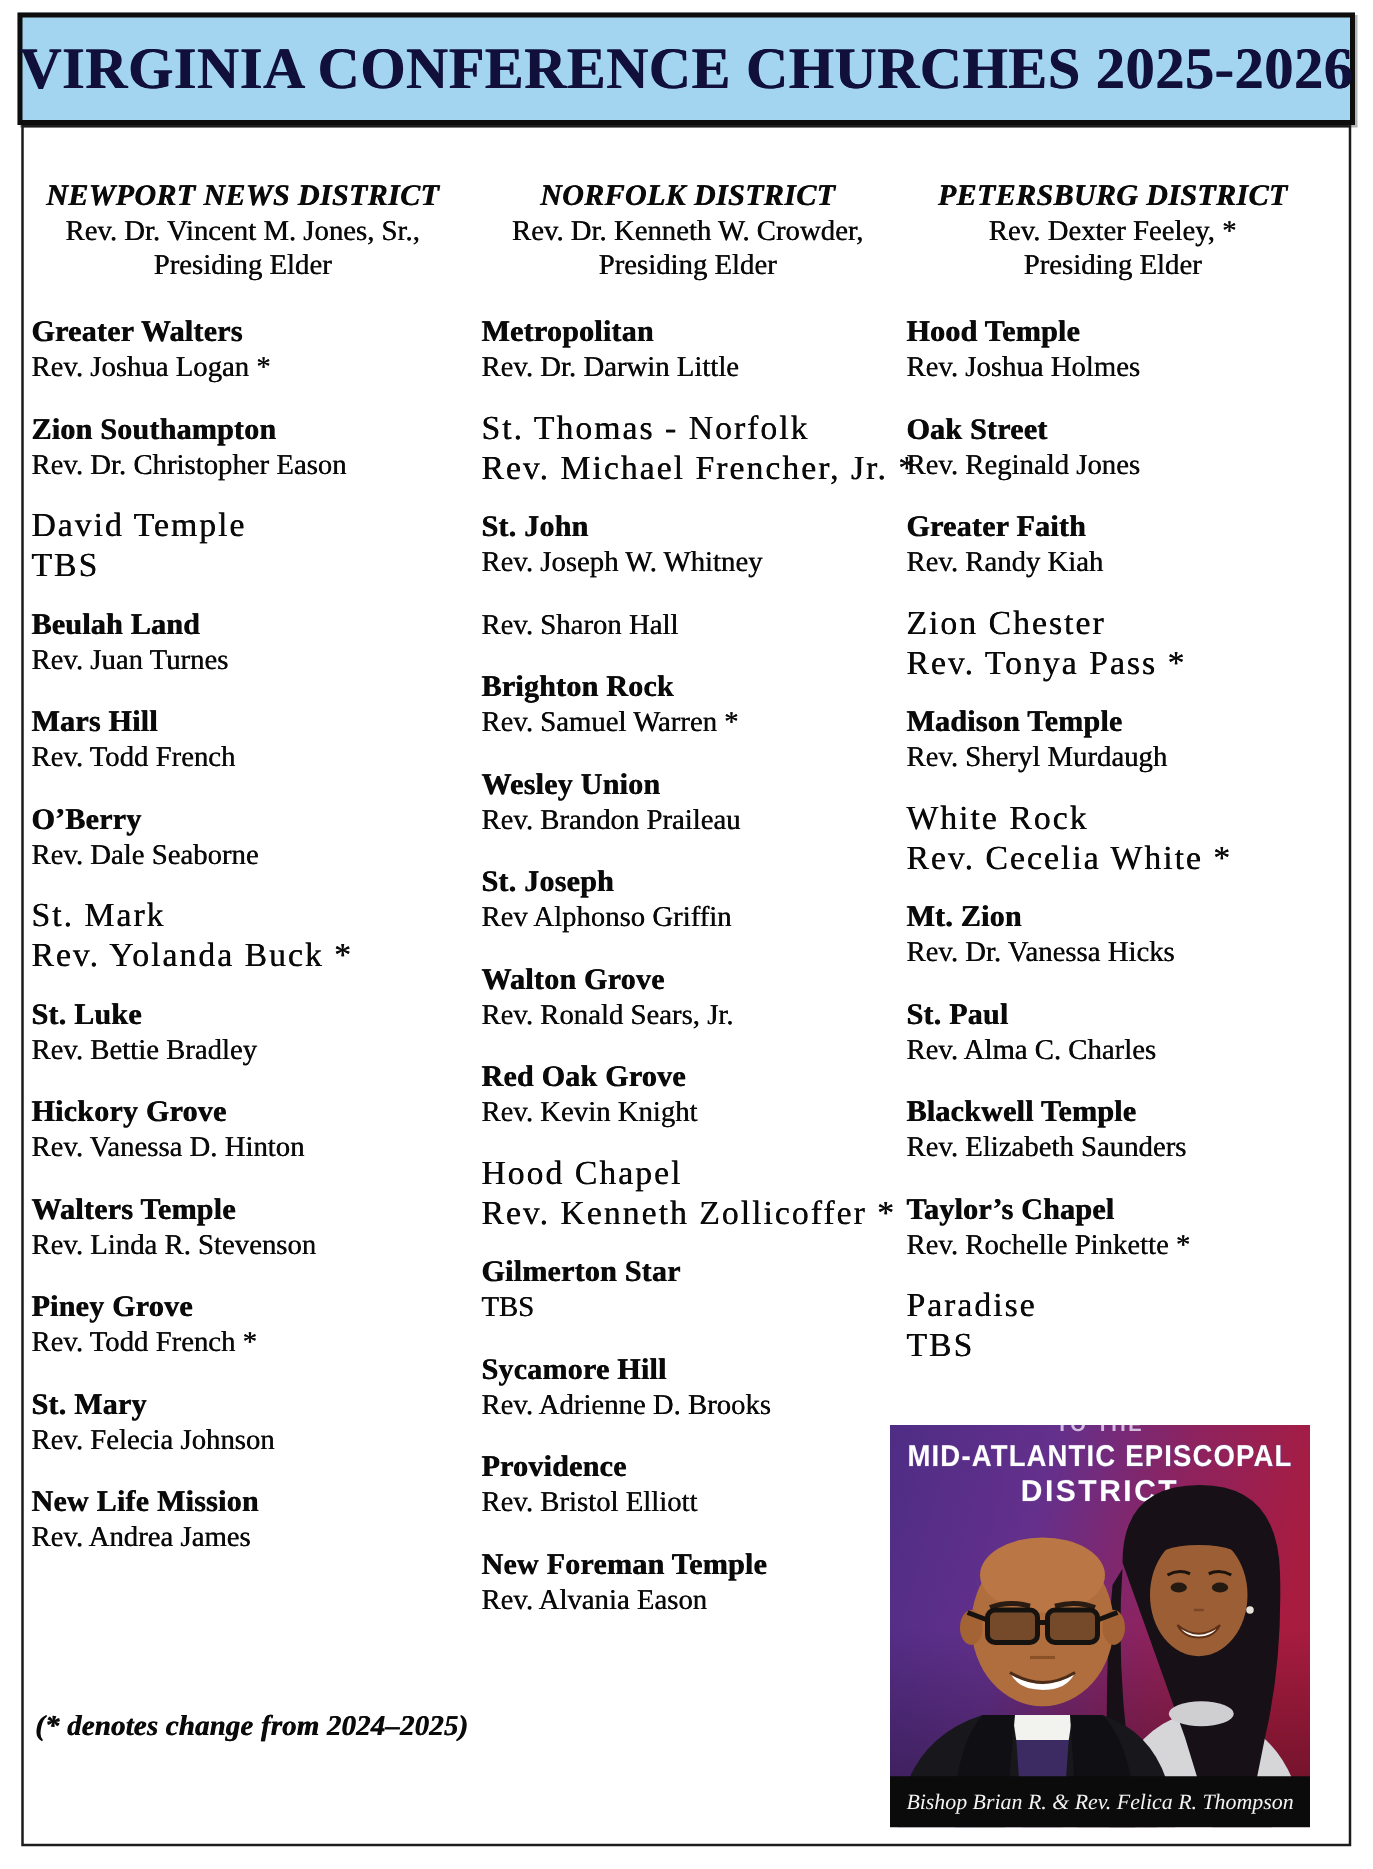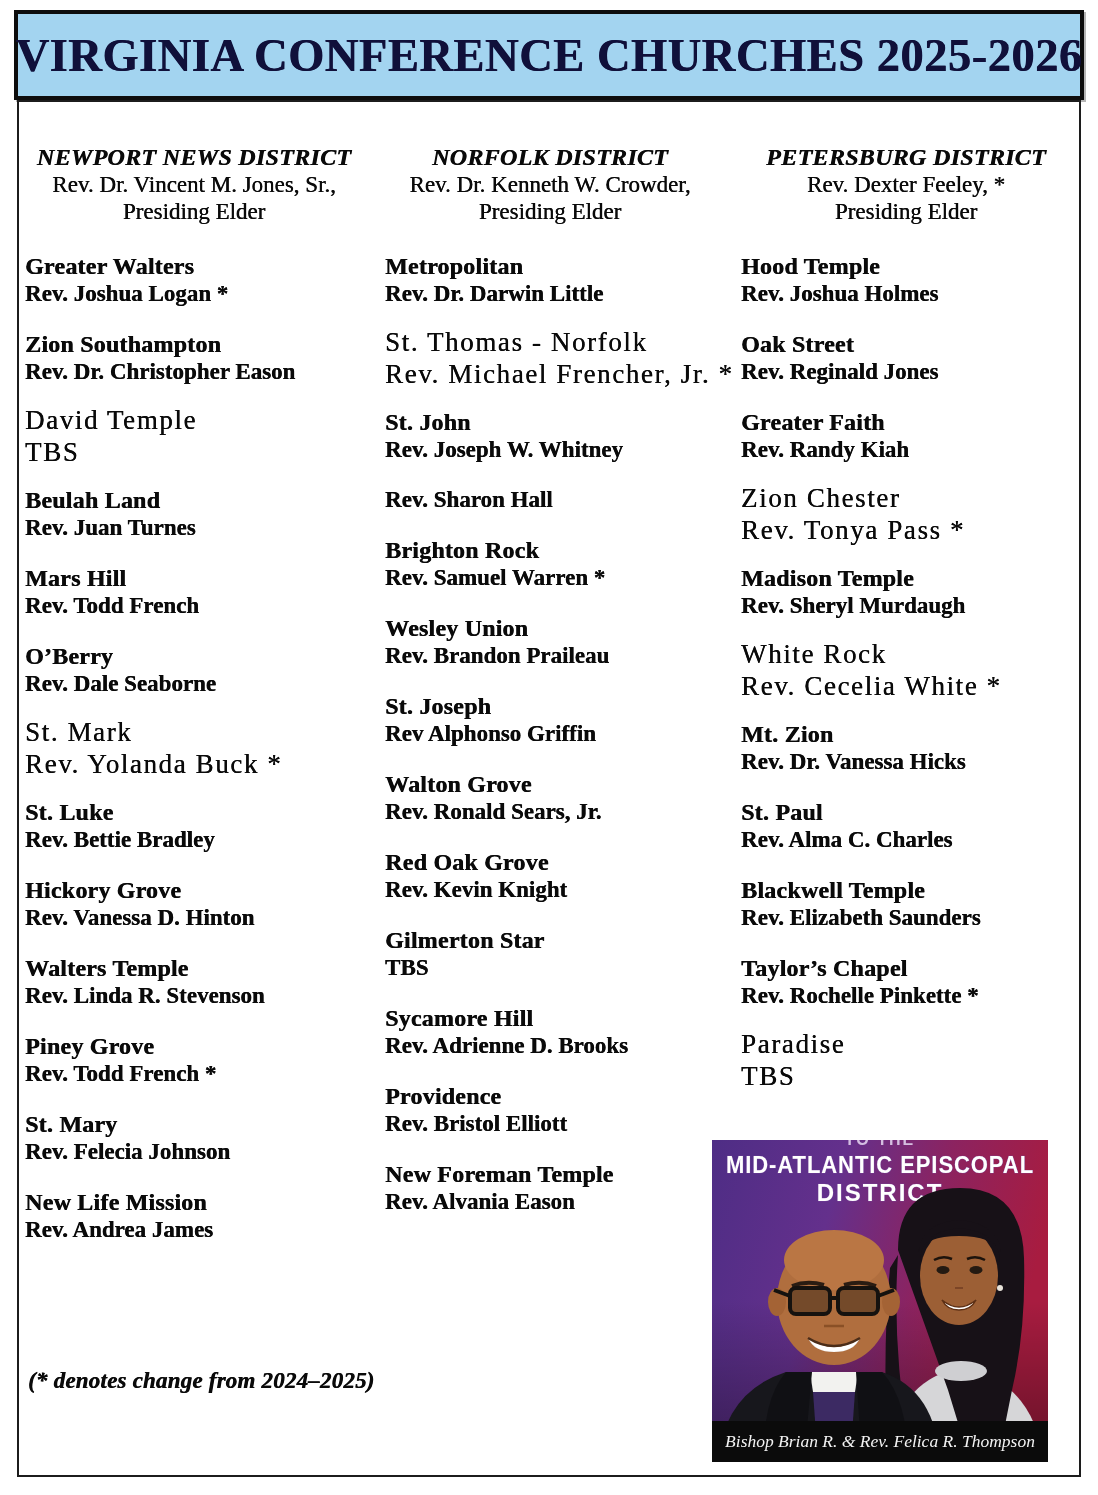--- a/index.html
+++ b/index.html
@@ -37,40 +37,40 @@
     box-sizing:border-box;
   }
   
   .cols{
     position:absolute;left:17px;top:100px;width:1064px;
     display:flex;align-items:flex-start;
   }
   .col{box-sizing:border-box;padding-top:44px;}
   .col-1{width:338px;margin-left:8px;}
   .col-2{width:330px;margin-left:22px;}
-  .col-3{width:330px;margin-left:26px;}
+  .col-3{width:330px;margin-left:10px;}
   .district-head{text-align:center;margin-bottom:27px;}
   .district-name{
     font-size:24px;font-weight:700;font-style:italic;
     line-height:27px;letter-spacing:.3px;
     text-shadow:.5px 0 0 currentColor;
   }
   .district-elder,.district-elder-title{
     font-size:23px;font-weight:400;line-height:27px;
     text-shadow:.4px 0 0 currentColor;
   }
   .entry{margin-bottom:22px;}
   .church{
     font-size:24px;font-weight:700;line-height:28px;
     letter-spacing:.2px;
     text-shadow:.5px 0 0 currentColor;
     white-space:nowrap;
   }
   .pastor{
-    font-size:23px;font-weight:700;line-height:28px;
+    font-size:23px;font-weight:400;line-height:28px;
     text-shadow:.35px 0 0 currentColor;
     white-space:nowrap;
   }
   .entry.variant{margin-top:-4px;margin-bottom:18px;}
   .entry.variant .church,
   .entry.variant .pastor{
     font-size:27px;font-weight:400;line-height:32px;
     letter-spacing:1.6px;
     text-shadow:.3px 0 0 currentColor;
   }
@@ -195,20 +195,24 @@
         <div class="church">St. Joseph</div>
         <div class="pastor">Rev Alphonso Griffin</div>
       </div>
       <div class="entry">
         <div class="church">Walton Grove</div>
         <div class="pastor">Rev. Ronald Sears, Jr.</div>
       </div>
       <div class="entry">
         <div class="church">Red Oak Grove</div>
         <div class="pastor">Rev. Kevin Knight</div>
+      </div>
+      <div class="entry variant">
+        <div class="church">Hood Chapel</div>
+        <div class="pastor">Rev. Kenneth Zollicoffer *</div>
       </div>
       <div class="entry">
         <div class="church">Gilmerton Star</div>
         <div class="pastor">TBS</div>
       </div>
       <div class="entry">
         <div class="church">Sycamore Hill</div>
         <div class="pastor">Rev. Adrienne D. Brooks</div>
       </div>
       <div class="entry">

